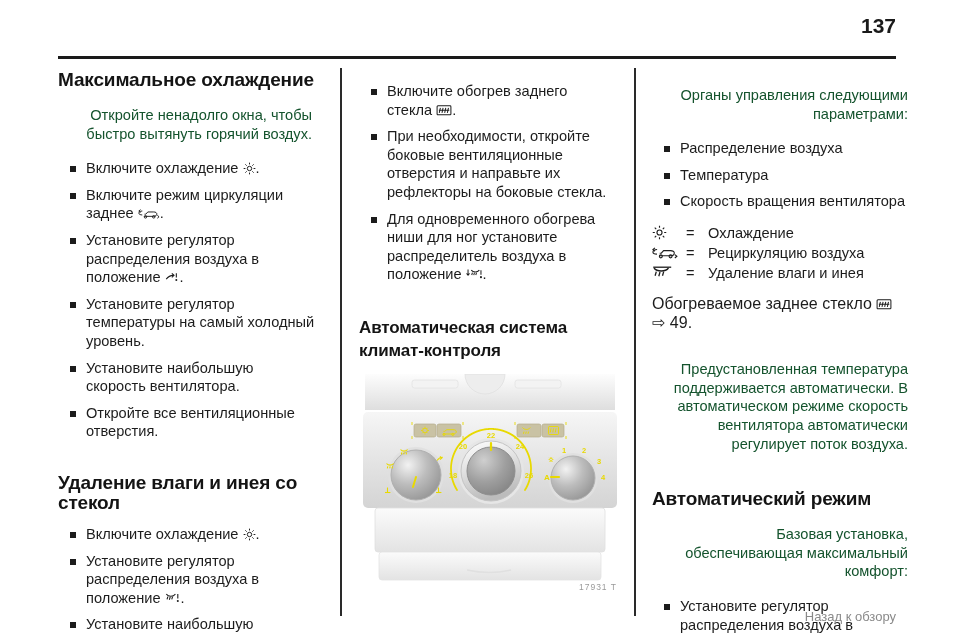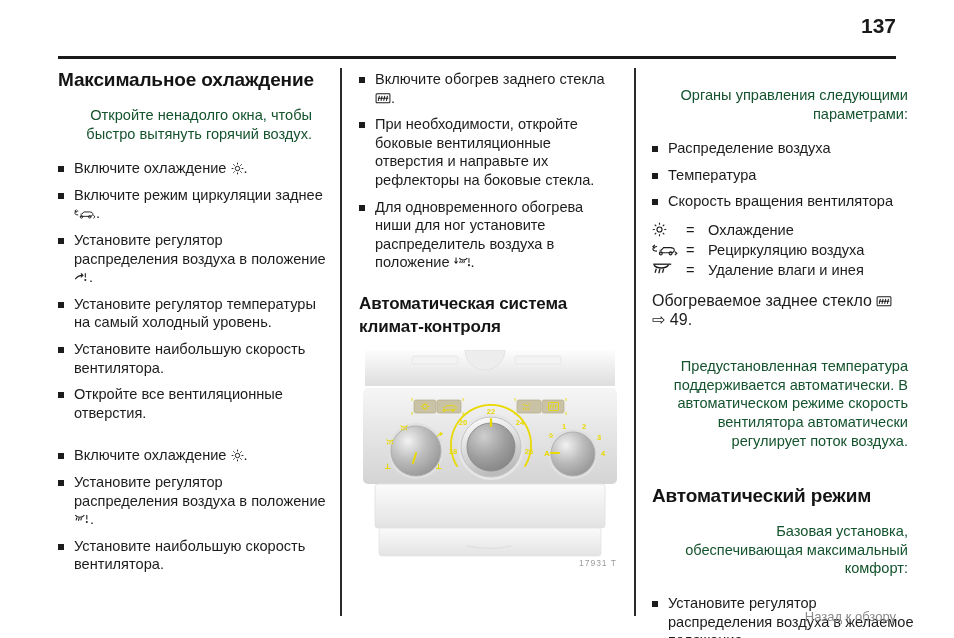--- a/index.html
+++ b/index.html
@@ -84,21 +84,21 @@
   }
   p.para {
     font-size: 14.6px;
     line-height: 18.6px;
     margin: 16px;
     color: #14532d;
     text-align: right;
   }
   ul.blist {
     list-style: none;
-    margin: 0;
+    margin: 12px;
     padding: 0;
   }
   ul.blist > li {
     position: relative;
     padding-left: 16px;
     font-size: 14.6px;
     line-height: 18.6px;
     margin-top: 8px;
     color: #1c1c1c;
   }
@@ -217,20 +217,21 @@
             </g>
           </svg></span><span>.</span></li>
 
     <li><span>Установите регулятор температуры на самый холодный уровень.</span></li>
     <li><span>Установите наибольшую скорость вентилятора.</span></li>
     <li><span>Откройте все вентиляционные отверстия.</span></li>
   </ul>
 
   <div class="gap-l"></div>
 
+  <h2 class="sec">Удаление влаги и инея со стекол</h2>
 
   <ul class="blist">
     <li style="margin-top:4px"><span>Включите охлаждение </span><span class="ico"><svg width="13" height="13" viewBox="0 0 16 16">
             <g stroke="#1c1c1c" stroke-width="1.2" fill="none">
               <circle cx="8" cy="8" r="2.7"></circle>
               <path d="M8 0.8v2.2M8 13v2.2M0.8 8h2.2M13 8h2.2M2.9 2.9l1.6 1.6M11.5 11.5l1.6 1.6M13.1 2.9l-1.6 1.6M4.5 11.5l-1.6 1.6"></path>
             </g>
           </svg></span><span>.</span></li>
 
     <li><span>Установите регулятор распределения воздуха в положение </span><span class="ico"><svg width="16" height="13" viewBox="0 0 19 15">

